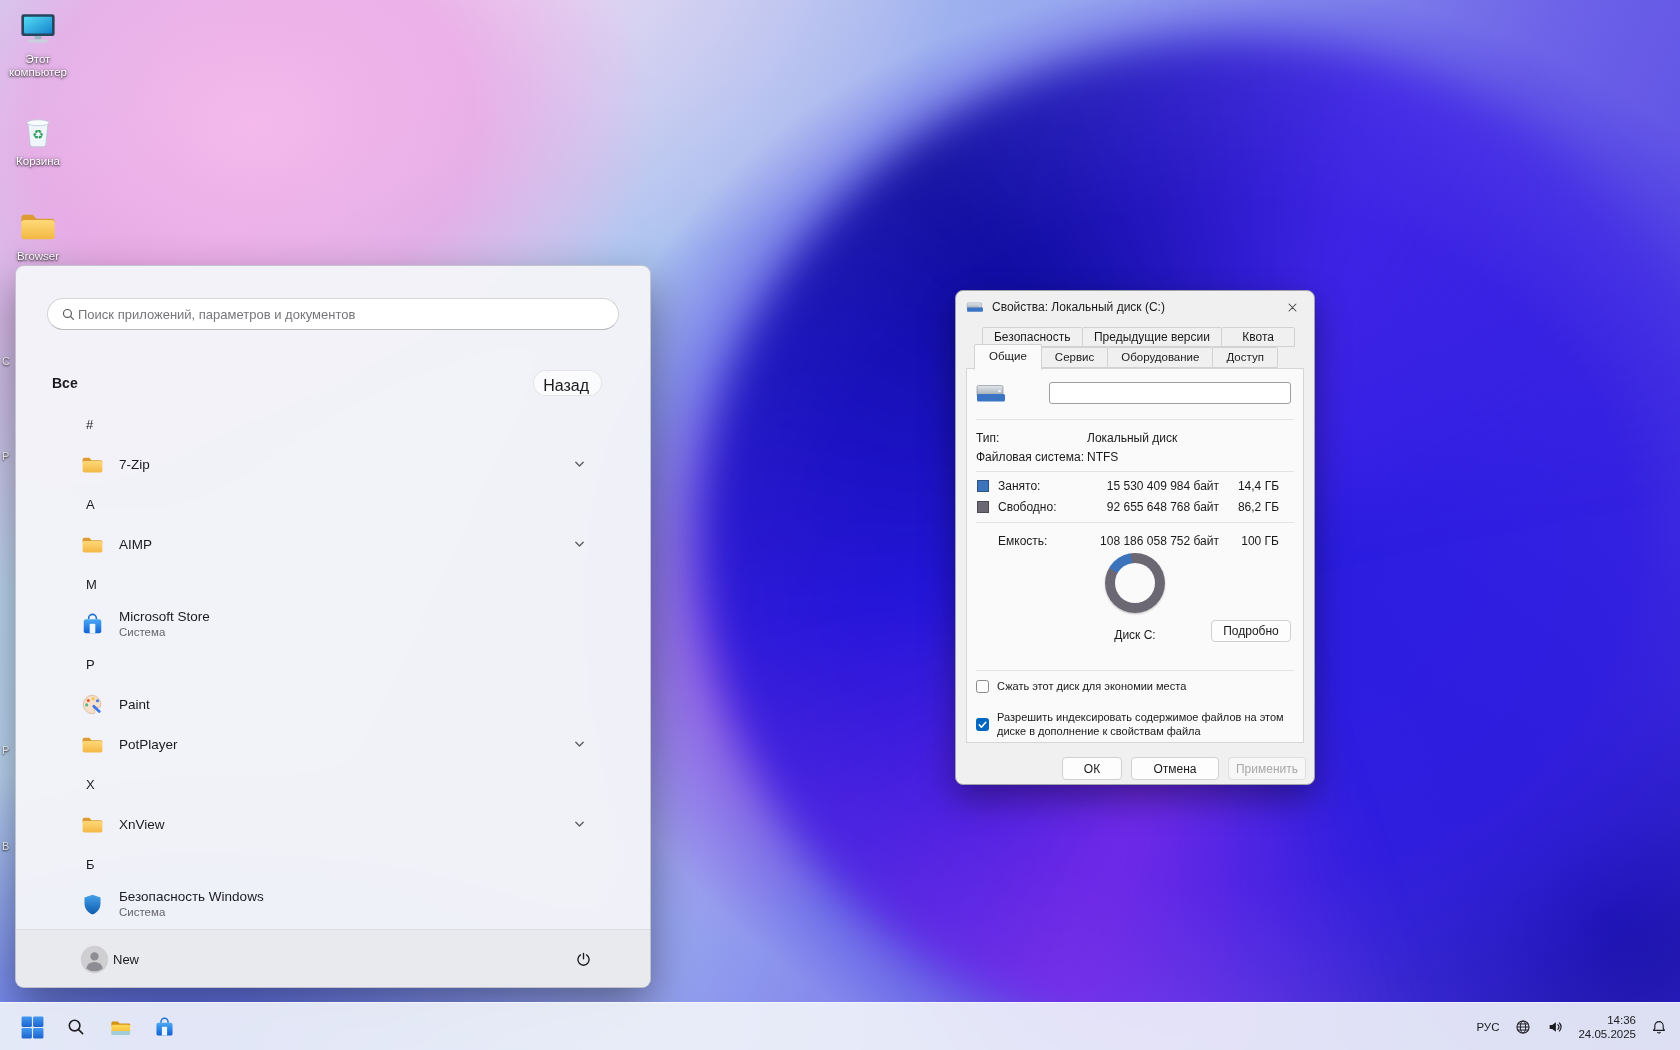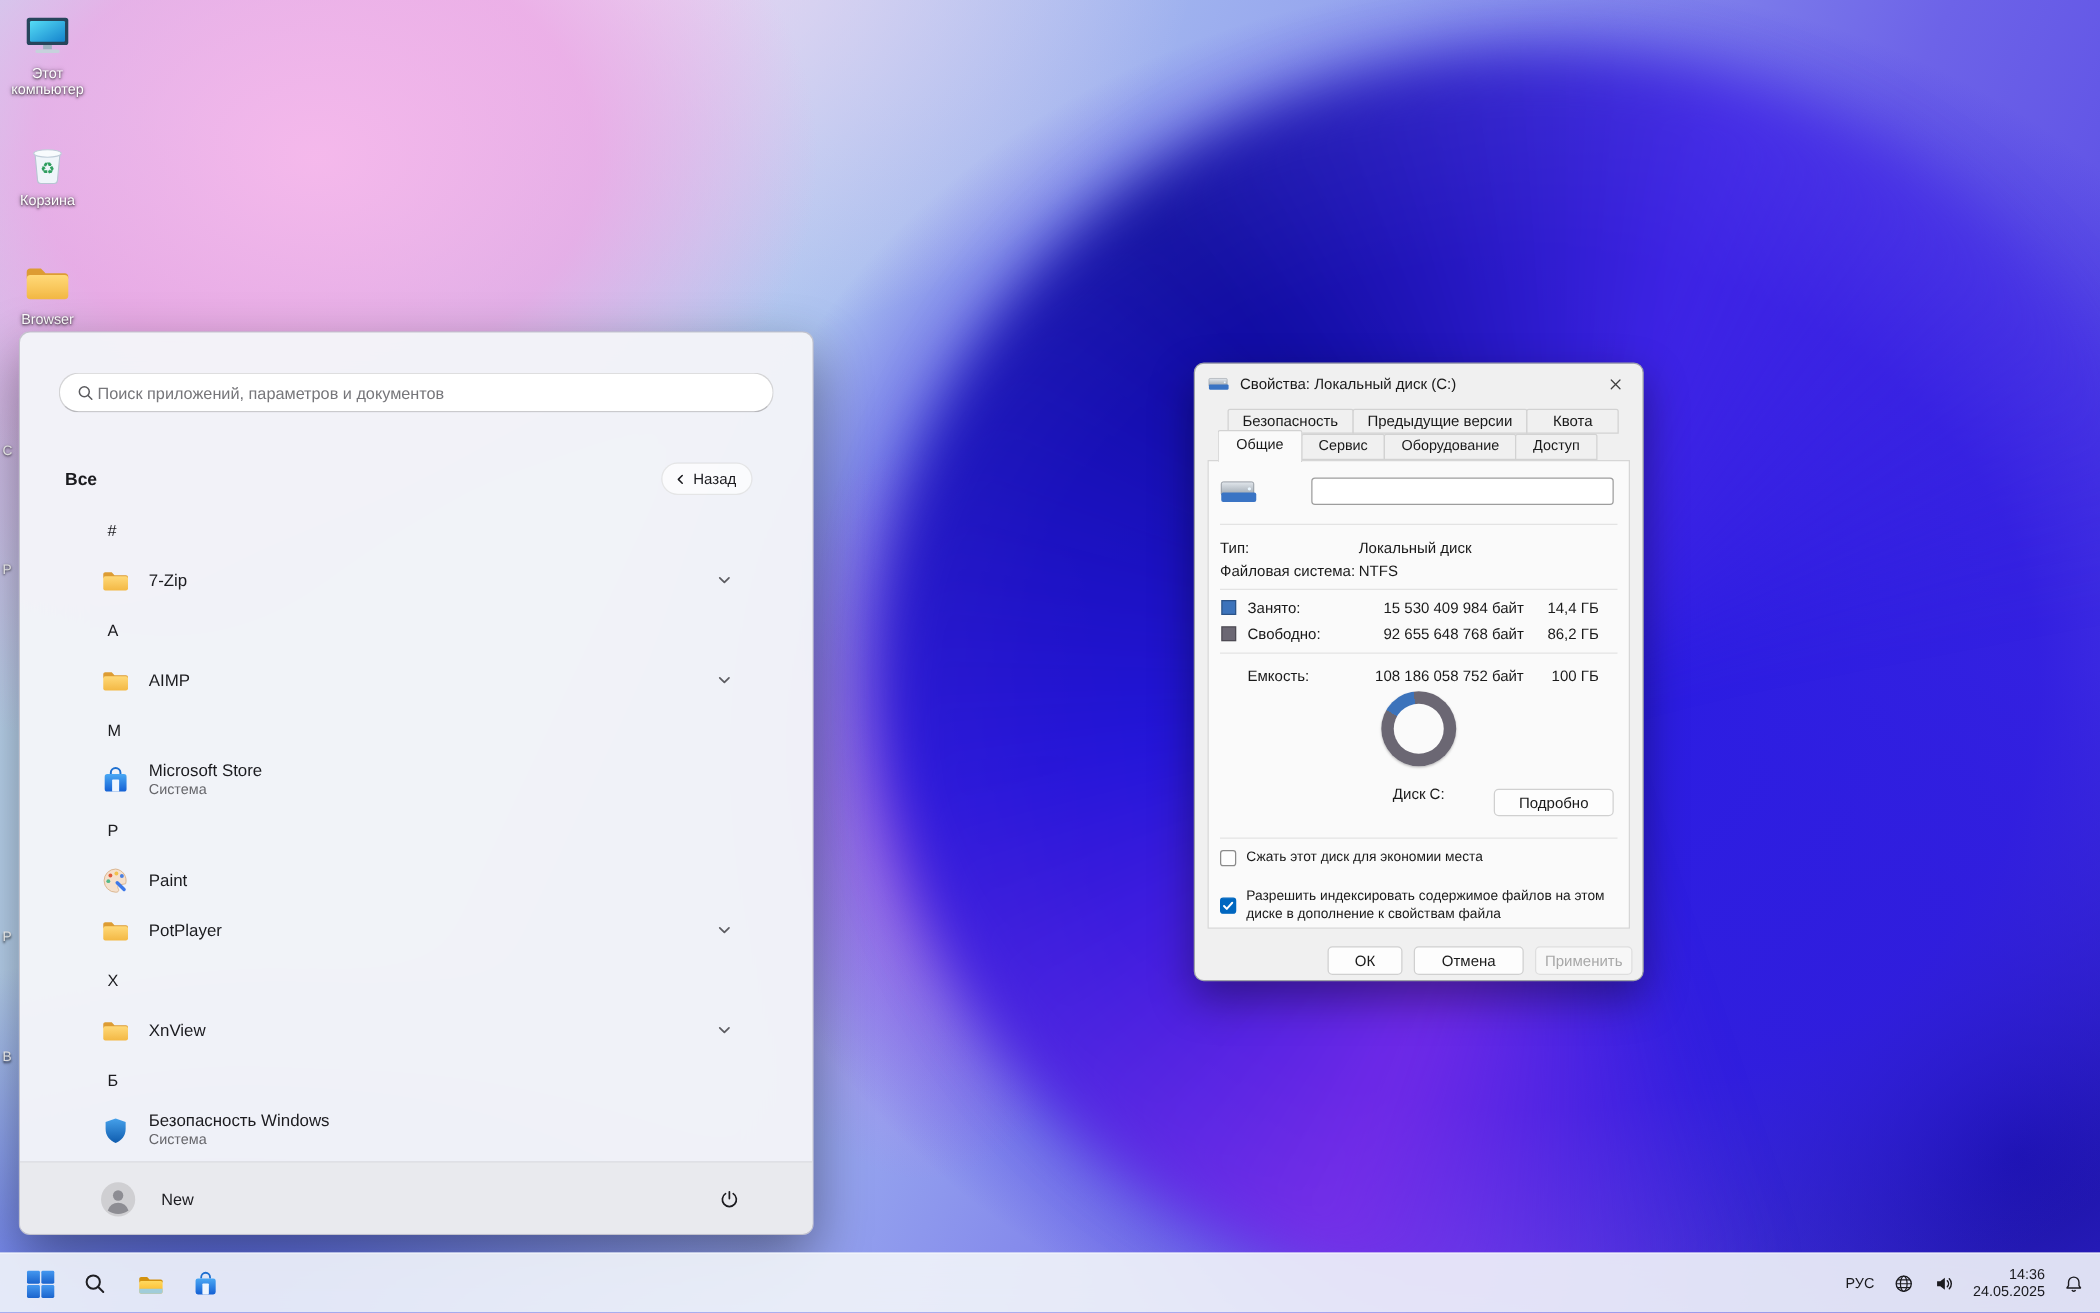--- a/index.html
+++ b/index.html
@@ -39,35 +39,35 @@
     background:rgba(243,244,248,.97); border:1px solid rgba(110,110,125,.35); border-radius:9px;
     box-shadow:0 18px 44px rgba(0,0,0,.4); backdrop-filter:blur(24px); }
   .sm-search { position:absolute; left:31px; right:31px; top:32px; height:32px; background:#fff;
     border:1px solid #d4d4d6; border-bottom-color:#b9b9bd; border-radius:17px;
     display:flex; align-items:center; padding:0 13px; }
   .sm-search svg { width:15px; height:15px; color:#5a5a5e; flex:none; }
   .sm-search-input { flex:1; border:none; outline:none; background:none; margin-left:2px; font-size:13px; color:#222; }
   .sm-search-input::placeholder { color:#76767a; }
   .sm-head { position:absolute; left:36px; right:48px; top:103px; height:28px; display:flex; align-items:center; justify-content:space-between; }
   .sm-all { font-size:14px; font-weight:600; color:#1b1b1f; }
-  .sm-back { display:flex; align-items:center; gap:5px; height:26px; padding:0 12px 0 9px; cursor:pointer;
-    background:rgba(255,255,255,.7); border:1px solid rgba(0,0,0,.09); border-radius:14px; font-size:12px; color:#1b1b1f; }
+  .sm-back { display:flex; align-items:flex-start; gap:5px; height:26px; padding:0 12px 0 9px; cursor:pointer;
+    background:rgba(255,255,255,.7); border:1px solid rgba(0,0,0,.09); border-radius:14px; font-size:16px; color:#1b1b1f;flex-direction:column; }
   .sm-back svg { width:11px; height:11px; color:#1b1b1f; }
   .sm-list { position:absolute; left:36px; right:48px; top:138px; }
   .sm-letter { height:40px; display:flex; align-items:center; padding-left:34px; font-size:13px; color:#1b1b1f; border-radius:6px; cursor:pointer; }
   .sm-row { position:relative; height:40px; display:flex; align-items:center; padding-left:28px; border-radius:6px; cursor:pointer; }
   .sm-ic { width:25px; height:25px; flex:none; }
   .sm-name { margin-left:14px; font-size:13.5px; color:#1b1b1f; }
   .sm-txt { margin-left:14px; display:flex; flex-direction:column; line-height:1.15; }
   .sm-txt .sm-name { margin:0; }
   .sm-sub { font-size:11.5px; color:#66666b; margin-top:1px; }
   .sm-chev { position:absolute; right:16px; top:50%; transform:translateY(-50%); width:13px; height:13px; color:#5d5d62; }
   .sm-footer { position:absolute; left:0; right:0; bottom:0; height:58px;
     background:rgba(232,233,238,.92); border-top:1px solid rgba(0,0,0,.06); }
-  .sm-user { position:absolute; left:64px; top:11px; height:36px; display:flex; align-items:center; gap:20px;
+  .sm-user { position:absolute; left:64px; top:11px; height:36px; display:flex; align-items:center; gap:4px;
     background:none; border:none; cursor:pointer; }
   .sm-avatar { width:29px; height:29px; }
   .sm-user-name { font-size:13px; color:#1b1b1f; }
   .sm-power { position:absolute; right:48px; top:11px; width:38px; height:36px; background:none; border:none;
     display:flex; align-items:center; justify-content:center; color:#1b1b1f; border-radius:5px; cursor:pointer; }
   .sm-power svg { width:17px; height:17px; }
 
   
   .dlg { position:absolute; left:955px; top:290px; width:360px; height:495px; z-index:6; overflow:hidden;
     background:#f0f0f0; border:1px solid #9fa3a8; border-radius:8px; box-shadow:0 14px 34px rgba(0,0,0,.38);
@@ -98,21 +98,21 @@
   .row3 { position:absolute; left:9px; right:0; height:16px;text-decoration:underline; }
   .sw { position:absolute; left:1px; top:1px; width:12px; height:12px; border:1px solid rgba(0,0,0,.28); }
   .k3 { position:absolute; left:22px; }
   .bytes { position:absolute; right:84px; }
   .gb { position:absolute; right:24px; }
   .donut { position:absolute; left:138px; top:184px; width:60px; height:60px; border-radius:50%;
     box-shadow:0 1px 2px rgba(0,0,0,.25); }
   .donut::after { content:""; position:absolute; inset:10px; background:#fafafa; border-radius:50%; }
   .disk-cap { position:absolute; left:0; right:0; top:259px; text-align:center; }
   .btn { background:#fdfdfd; border:1px solid #d0d0d0; border-radius:4px; color:#1a1a1a; font-size:12px; cursor:pointer; }
-  .pv-details { position:absolute; top:262px; right:12px; width:96px; height:22px; }
+  .pv-details { position:absolute; top:251px; right:12px; width:80px; height:22px; }
   .cb { position:absolute; left:9px; right:8px; display:flex; gap:8px; align-items:center; font-size:11px; line-height:14px; cursor:pointer; }
   .cbx { flex:none; width:13px; height:13px; margin-top:0px; border:1px solid #8a8a8a; border-radius:2.5px; background:#fdfdfd;
     display:flex; align-items:center; justify-content:center; }
   .cbx.checked { background:#0067c0; border-color:#0067c0; }
   .cbx svg { width:11px; height:11px; }
   .dlg-buttons { position:absolute; right:8px; top:466px; display:flex; gap:9px; }
   .dlg-buttons .btn { height:23px; }
   .dlg-buttons .btn:nth-child(1) { width:60px; }
   .dlg-buttons .btn:nth-child(2) { width:88px; }
   .dlg-buttons .btn:nth-child(3) { width:78px; }

